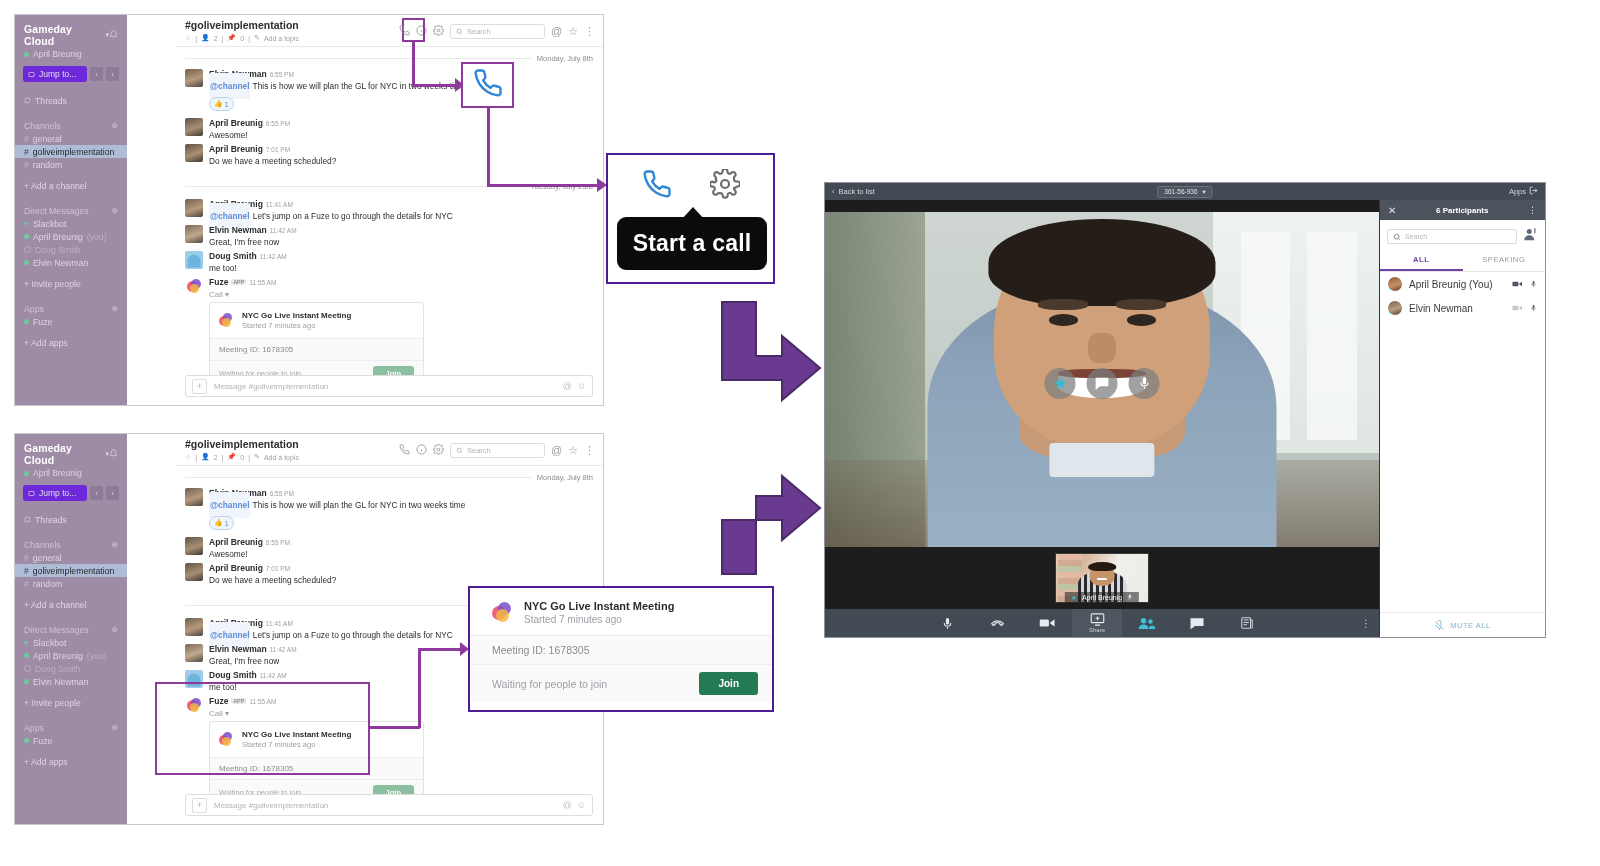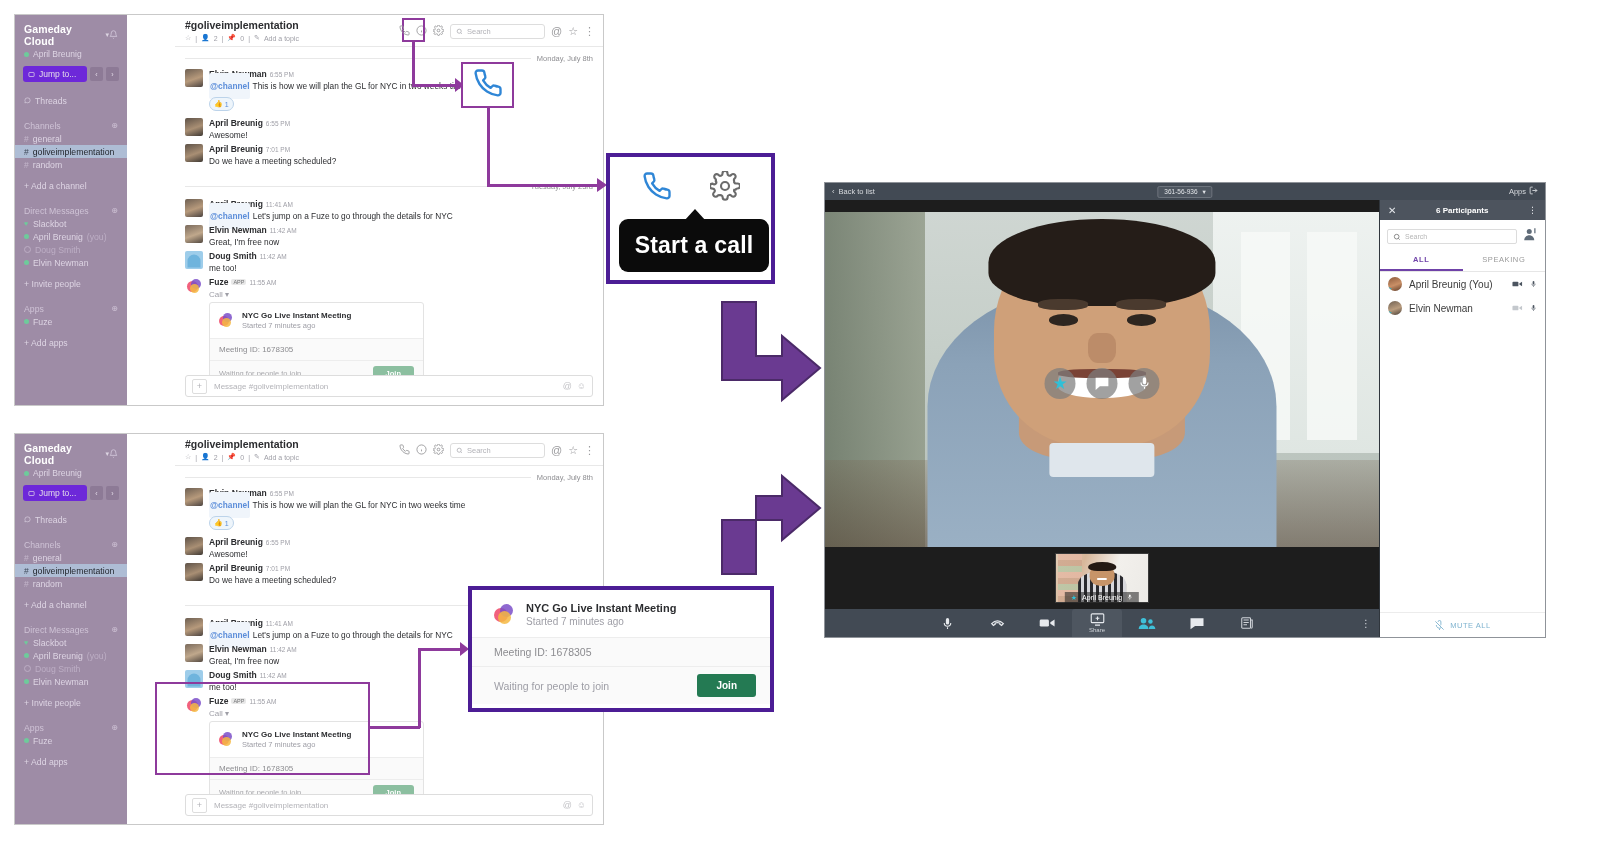--- a/index.html
+++ b/index.html
@@ -68,21 +68,21 @@
   .cmp-left{display:flex;align-items:center;gap:7px;font-size:8px;color:#b3b3b8;}
   .cmp-plus{width:13px;height:13px;border:1px solid #ddd;border-radius:2px;display:flex;align-items:center;justify-content:center;font-size:9px;color:#b3b3b8;}
   .cmp-right{display:flex;gap:5px;font-size:9px;color:#c3c3c7;}
 
   
   .hl-box{position:absolute;border:2.5px solid #8e3a9c;box-sizing:border-box;}
   .conn{position:absolute;background:#8e3a9c;}
   .arrow-tri{position:absolute;width:0;height:0;}
 
   .phone-callout{position:absolute;border:2px solid #8e3a9c;background:#fff;box-sizing:border-box;display:flex;align-items:center;justify-content:center;}
-  .tooltip-card{position:absolute;border:4px solid #4c1d95;background:#fff;box-sizing:border-box;}
+  .tooltip-card{position:absolute;border:2px solid #4c1d95;background:#fff;box-sizing:border-box;}
   .tt-icons{display:flex;justify-content:center;gap:38px;padding-top:14px;}
   .tt-bubble{position:absolute;left:9px;top:62px;width:150px;height:53px;background:#0b0b0b;border-radius:9px;display:flex;align-items:center;justify-content:center;}
   .tt-bubble span{color:#fff;font-size:23px;font-weight:bold;letter-spacing:.2px;}
   .tt-tail{position:absolute;left:74px;top:52px;width:0;height:0;border-left:11px solid transparent;border-right:11px solid transparent;border-bottom:12px solid #0b0b0b;}
 
   .big-arrow{position:absolute;}
 
   
   .fuze-app{position:absolute;left:824px;top:182px;width:722px;height:456px;background:#424a54;border:1px solid #8f9399;box-sizing:border-box;display:flex;flex-direction:column;}
   .fz-titlebar{height:17px;background:#424a54;display:flex;align-items:center;justify-content:space-between;padding:0 7px;color:#d6d9dd;font-size:7.5px;position:relative;flex:0 0 17px;}

